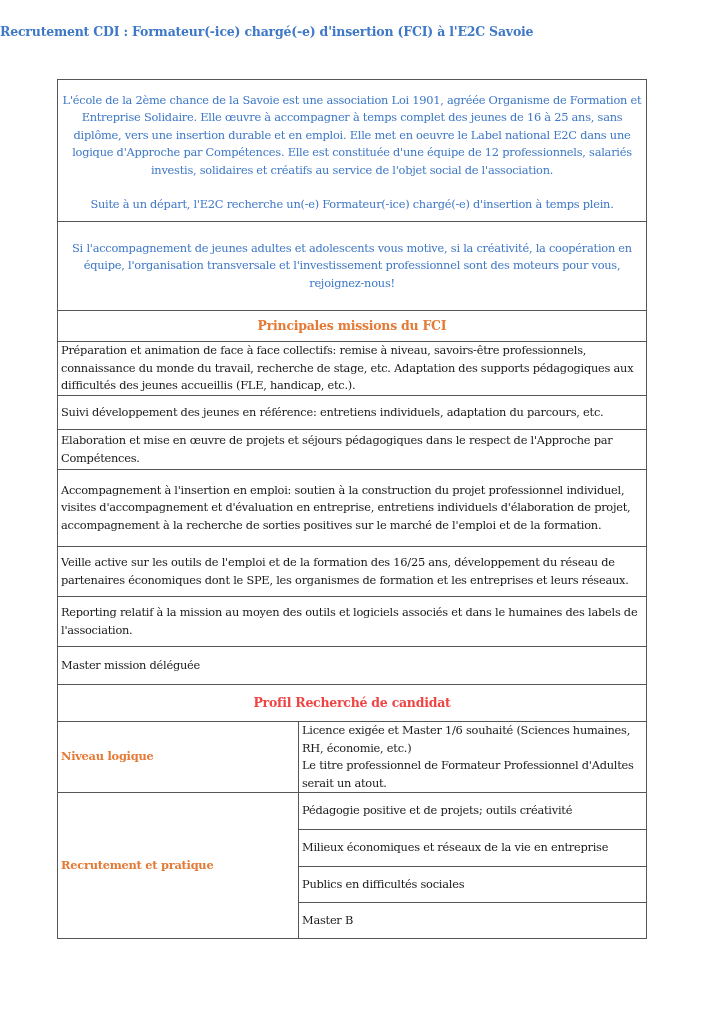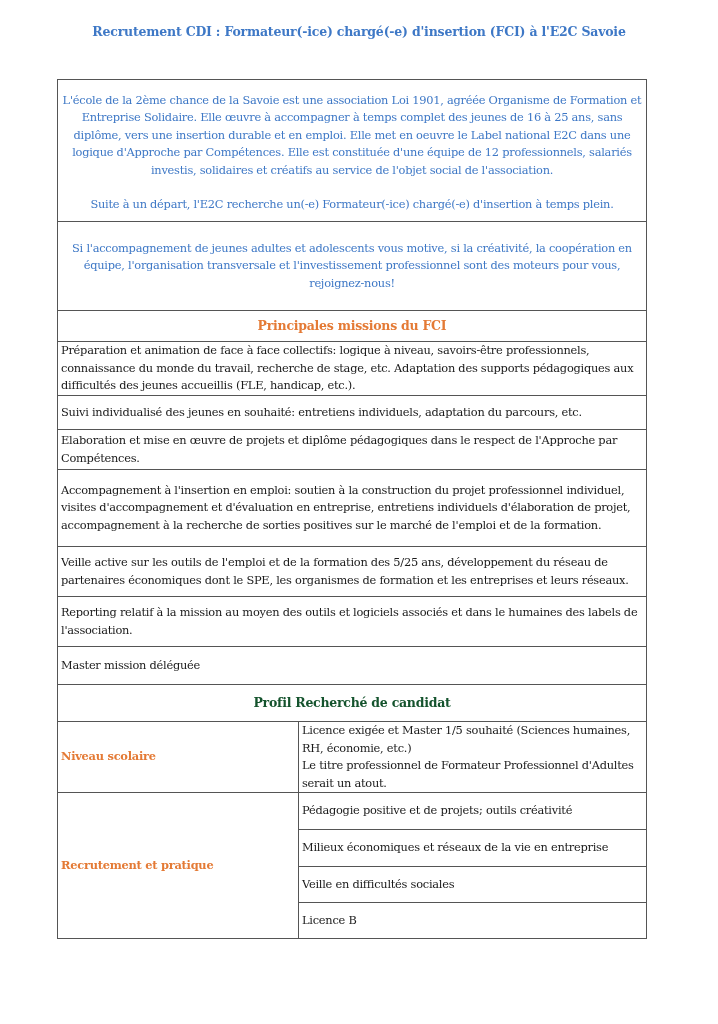--- a/index.html
+++ b/index.html
@@ -13,21 +13,20 @@
       position: relative;
       overflow: hidden;
       font-family: "DejaVu Serif", "Liberation Serif", serif;
       color: #1a1a1a;
     }
     .doc-title {
       position: absolute;
       left: 0;
       top: 24px;
       width: 718px;
-      text-align: center;
       font-size: 12.5px;
       font-weight: bold;
       color: #3e78c6;
       letter-spacing: -0.2px;
     }
     table.main {
       position: absolute;
       left: 57px;
       top: 79px;
       width: 589px;
@@ -46,21 +45,21 @@
       color: #3e78c6;
       text-align: center;
     }
     .section-head {
       font-weight: bold;
       text-align: center;
       font-size: 12.5px !important;
       margin-top: 16px;
     }
     .orange { color: #e47a35; }
-    .blue { color: #14532d; }
+    .blue { color: #ef4444; }
     .intro-cell {
       padding-top: 10px !important;
       padding-bottom: 6px !important;
     }
     .intro-gap { height: 17px; }
     .label-cell {
       font-weight: bold;
       color: #e47a35;
     }
   </style>
@@ -82,57 +81,57 @@
         <div>Suite à un départ, l'E2C recherche un(-e) Formateur(-ice) chargé(-e) d'insertion à temps plein.</div>
       </td>
     </tr>
     <tr style="height:89px">
       <td colspan="2" class="blue-text">Si l'accompagnement de jeunes adultes et adolescents vous motive, si la créativité, la coopération en équipe, l'organisation transversale et l'investissement professionnel sont des moteurs pour vous, rejoignez-nous!</td>
     </tr>
     <tr style="height:31px">
       <td colspan="2" class="section-head orange">Principales missions du FCI</td>
     </tr>
     <tr style="height:54px">
-      <td colspan="2">Préparation et animation de face à face collectifs: logique à niveau, savoirs-être professionnels, connaissance du monde du travail, recherche de stage, etc. Adaptation des supports pédagogiques aux difficultés des jeunes accueillis (FLE, handicap, etc.).</td>
+      <td colspan="2">Préparation et animation de face à face collectifs: remise à niveau, savoirs-être professionnels, connaissance du monde du travail, recherche de stage, etc. Adaptation des supports pédagogiques aux difficultés des jeunes accueillis (FLE, handicap, etc.).</td>
     </tr>
     <tr style="height:34px">
-      <td colspan="2">Suivi individualisé des jeunes en souhaité: entretiens individuels, adaptation du parcours, etc.</td>
+      <td colspan="2">Suivi développement des jeunes en référence: entretiens individuels, adaptation du parcours, etc.</td>
     </tr>
     <tr style="height:40px">
-      <td colspan="2">Elaboration et mise en œuvre de projets et diplôme pédagogiques dans le respect de l'Approche par Compétences.</td>
+      <td colspan="2">Elaboration et mise en œuvre de projets et séjours pédagogiques dans le respect de l'Approche par Compétences.</td>
     </tr>
     <tr style="height:77px">
       <td colspan="2">Accompagnement à l'insertion en emploi: soutien à la construction du projet professionnel individuel, visites d'accompagnement et d'évaluation en entreprise, entretiens individuels d'élaboration de projet, accompagnement à la recherche de sorties positives sur le marché de l'emploi et de la formation.</td>
     </tr>
     <tr style="height:50px">
-      <td colspan="2">Veille active sur les outils de l'emploi et de la formation des 5/25 ans, développement du réseau de partenaires économiques dont le SPE, les organismes de formation et les entreprises et leurs réseaux.</td>
+      <td colspan="2">Veille active sur les outils de l'emploi et de la formation des 16/25 ans, développement du réseau de partenaires économiques dont le SPE, les organismes de formation et les entreprises et leurs réseaux.</td>
     </tr>
     <tr style="height:50px">
       <td colspan="2">Reporting relatif à la mission au moyen des outils et logiciels associés et dans le humaines des labels de l'association.</td>
     </tr>
     <tr style="height:38px">
       <td colspan="2">Master mission déléguée</td>
     </tr>
     <tr style="height:37px">
       <td colspan="2" class="section-head blue">Profil Recherché de candidat</td>
     </tr>
     <tr style="height:71px">
-      <td class="label-cell">Niveau scolaire</td>
+      <td class="label-cell">Niveau logique</td>
       <td>
-        <div>Licence exigée et Master 1/5 souhaité (Sciences humaines, RH, économie, etc.)</div>
+        <div>Licence exigée et Master 1/6 souhaité (Sciences humaines, RH, économie, etc.)</div>
         <div>Le titre professionnel de Formateur Professionnel d'Adultes serait un atout.</div>
       </td>
     </tr>
     <tr style="height:37px">
       <td rowspan="4" class="label-cell">Recrutement et pratique</td>
       <td>Pédagogie positive et de projets; outils créativité</td>
     </tr>
     <tr style="height:37px">
       <td>Milieux économiques et réseaux de la vie en entreprise</td>
     </tr>
     <tr style="height:36px">
-      <td>Veille en difficultés sociales</td>
+      <td>Publics en difficultés sociales</td>
     </tr>
     <tr style="height:36px">
-      <td>Licence B</td>
+      <td>Master B</td>
     </tr>
   </tbody>
 </table>
 
 </body></html>

